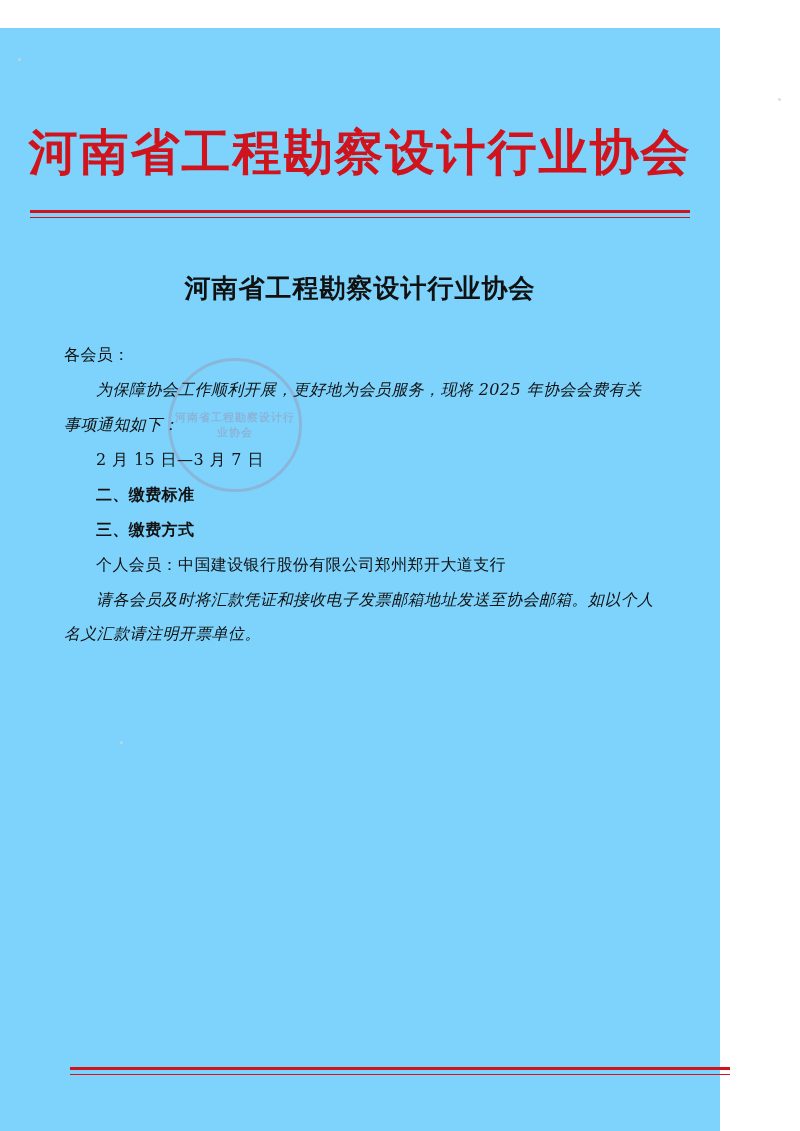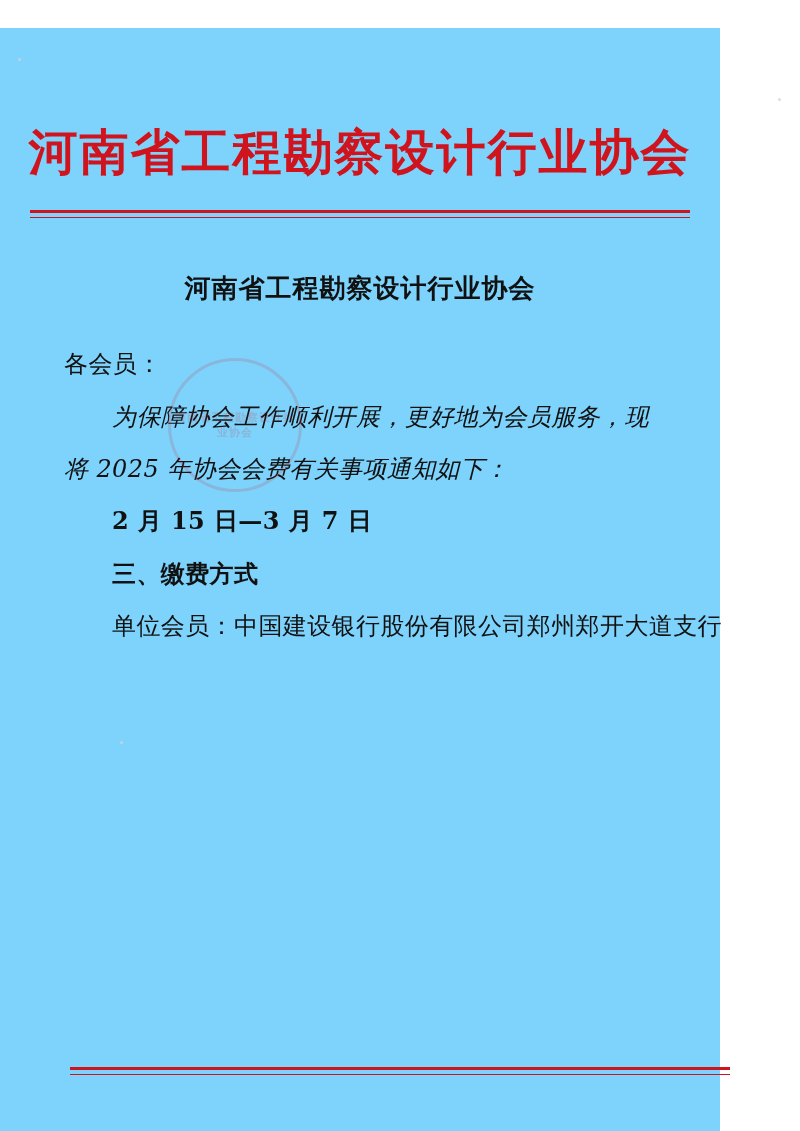--- a/index.html
+++ b/index.html
@@ -64,42 +64,41 @@
     letter-spacing: 1px;
   }
   .doc-title .line {
     display: block;
   }
 
   
   .body-wrap {
     margin: 26px auto 0 auto;
     width: 592px;
-    font-size: 24px;
+    font-size: 16px;
     line-height: 2.18;
     color: #111;
     letter-spacing: 0.4px;
   }
   .salutation {
     margin-bottom: 0;
   }
   .para {
     text-indent: 2em;
     margin: 0;
     font-style: italic;
   }
   .heading {
     text-indent: 2em;
     margin: 0;
     font-weight: bold;
   }
   .plain {
     text-indent: 2em;
     margin: 0;
-    font-weight: bold;
   }
   .bank-line {
     text-indent: 2em;
     margin: 0;
     white-space: pre;
   }
 
   
   .footer-rules {
     position: absolute;
@@ -170,25 +169,27 @@
   <div class="seal">
     <div class="seal-text">河南省工程勘察设计行业协会</div>
   </div>
 
   <div class="body-wrap">
     <p class="salutation">各会员：</p>
     <p class="para">为保障协会工作顺利开展，更好地为会员服务，现将 2025 年协会会费有关事项通知如下：</p>
 
     <p class="plain">2 月 15 日—3 月 7 日</p>
 
+    <p class="heading">二、缴费标准</p>
 
     <p class="heading">三、缴费方式</p>
 
-    <p class="bank-line"><span>单位会员：</span><span>中国建设银行股份有限公司郑州郑开大道支行</span></p>
+    <p class="bank-line"><span>个人会员：</span><span>中国建设银行股份有限公司郑州郑开大道支行</span></p>
 
+    <p class="para">请各会员及时将汇款凭证和接收电子发票邮箱地址发送至协会邮箱。如以个人名义汇款请注明开票单位。</p>
   </div>
 
   <div class="footer-rules">
     <div class="rule-thick"></div>
     <div class="rule-thin"></div>
   </div>
 
 </div>
 
 </body></html>

